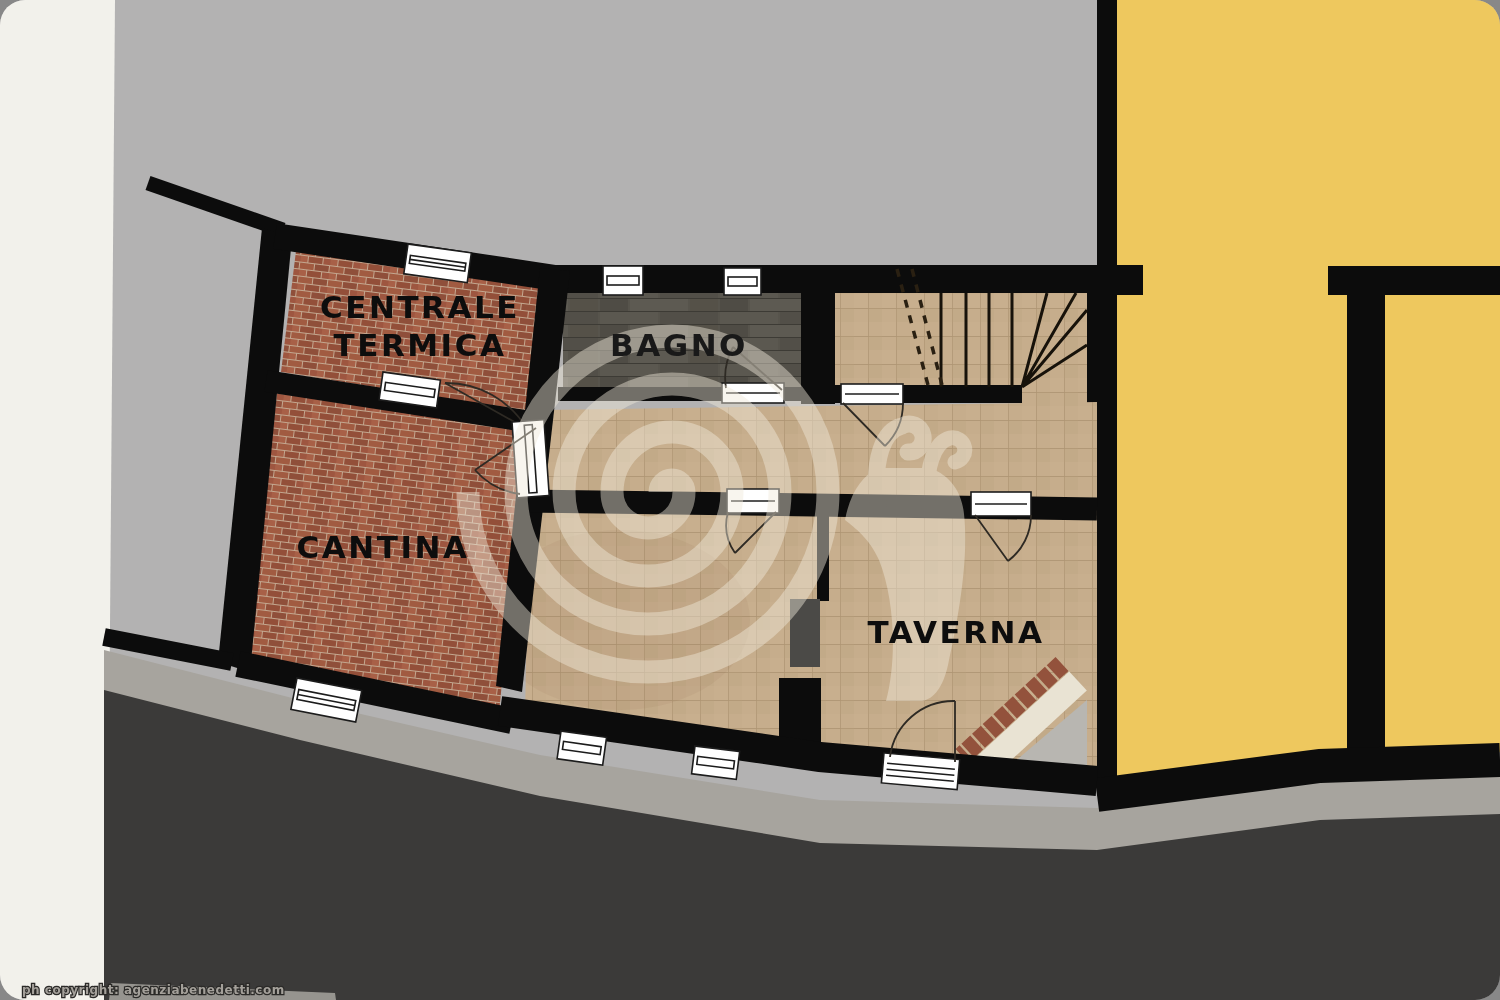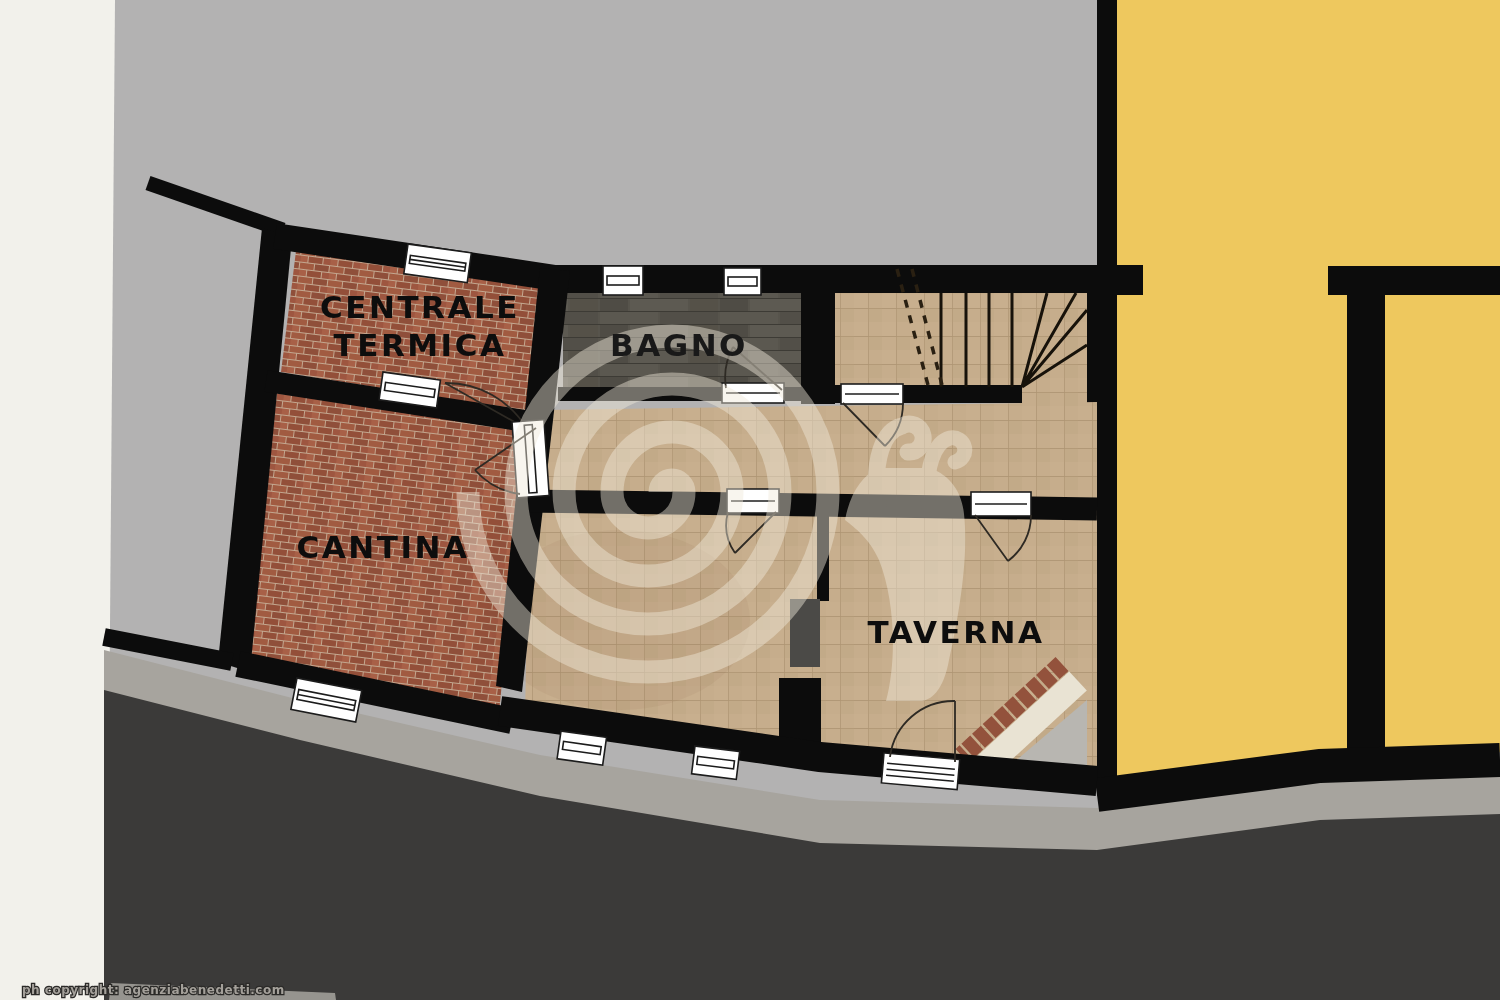--- a/index.html
+++ b/index.html
@@ -1,17 +1,17 @@
 <!DOCTYPE html>
 <html><head>
 <meta charset="utf-8">
 <style>
   html,body{margin:0;padding:0;background:#888;}
   #stage{position:relative;width:1500px;height:1000px;overflow:hidden;
-         font-family:"DejaVu Sans","Liberation Sans",sans-serif;}
+         font-family:"DejaVu Sans","Liberation Sans",sans-serif;border-radius:25px;}
   svg{display:block}
   .wall{fill:#0c0c0c}
   .wline{stroke:#0c0c0c;fill:none}
   .thin{stroke:#1c1c1c;stroke-width:1.6;fill:none}
   .sym{fill:#ffffff;stroke:#1c1c1c;stroke-width:1.6}
   .swing{stroke:#2e2a24;stroke-width:1.8;fill:none}
   .tread{stroke:#17120a;stroke-width:3;fill:none}
   .dash{stroke:#2a2012;stroke-width:3.5;fill:none;stroke-dasharray:8 8}
   .room-label{font-weight:700;font-size:31px;letter-spacing:2.5px;fill:#0d0d0d;text-anchor:middle}
   .bagno-label{fill:#191919}

